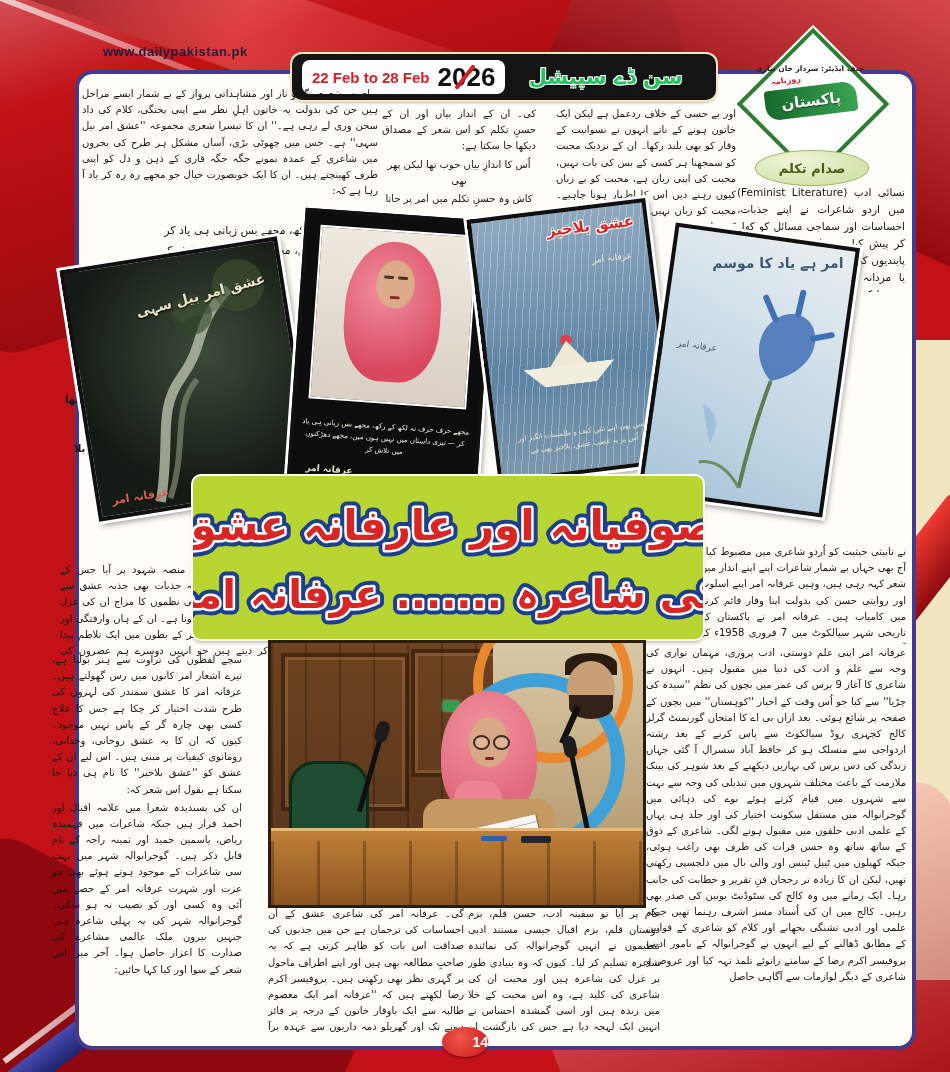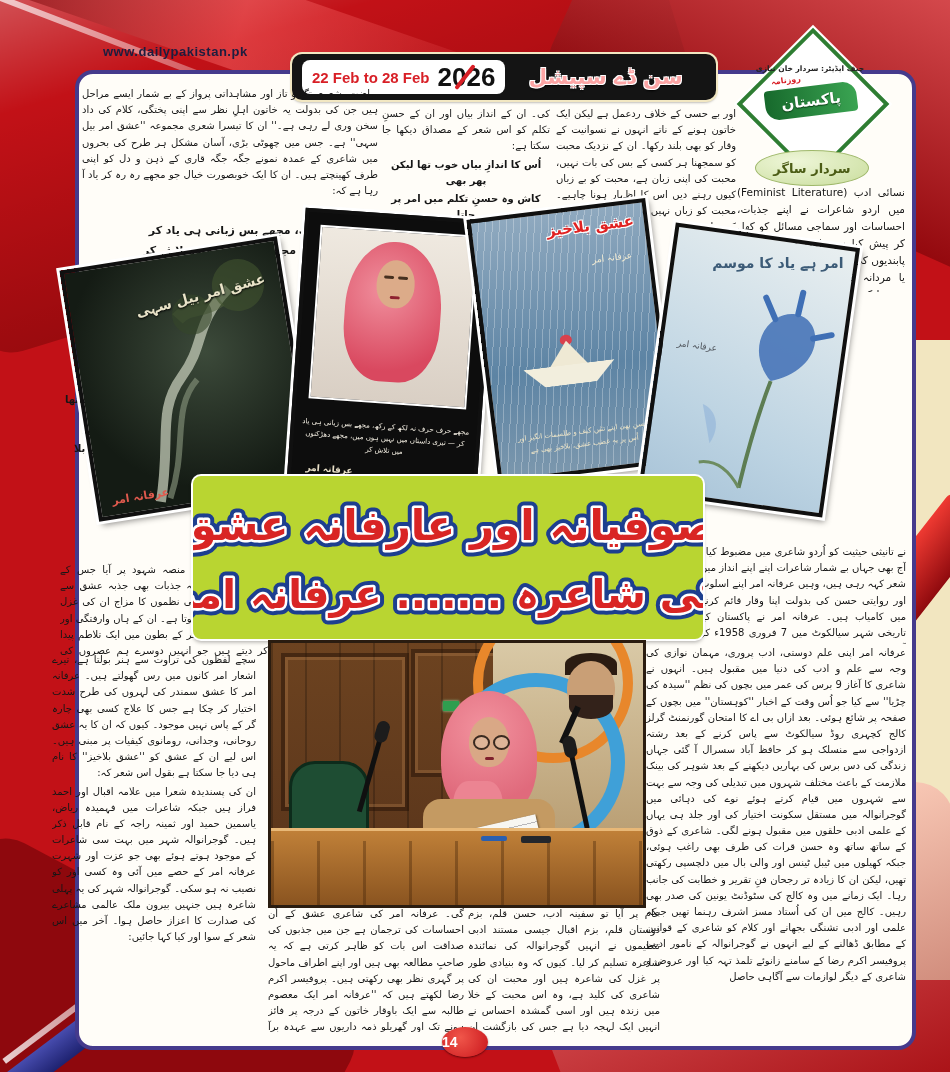--- a/index.html
+++ b/index.html
@@ -36,21 +36,21 @@
     border:4px solid #453a8c;border-radius:18px;}
 
   
   #site-url{left:103px;top:44px;font:bold 13px "Liberation Sans",sans-serif;color:#1d1d3f;letter-spacing:.5px;}
   #date-banner{left:292px;top:54px;width:424px;height:46px;background:#141414;border-radius:10px;
     box-shadow:0 0 0 2px #f2e7c2, 0 2px 3px rgba(0,0,0,.5);display:flex;align-items:center;padding:0 10px;box-sizing:border-box;}
   #date-pill{background:#fff;border-radius:8px;height:34px;display:flex;align-items:center;gap:8px;padding:0 10px;}
   #date-range{font:bold 15px "Liberation Sans",sans-serif;color:#d81f26;white-space:nowrap;}
   #date-year{font:bold 26px "Liberation Sans",sans-serif;color:#111;position:relative;line-height:1;}
   #year-slash{position:absolute;left:44%;top:-2px;width:4px;height:30px;background:#d81f26;transform:rotate(38deg);border-radius:2px;}
-  #banner-title{flex:1;text-align:center;direction:rtl;font-weight:bold;font-size:21px;color:#fca5a5;
+  #banner-title{flex:1;text-align:center;direction:rtl;font-weight:bold;font-size:21px;color:#22c55e;
     text-shadow:-1px -1px 0 #fff,1px -1px 0 #fff,-1px 1px 0 #fff,1px 1px 0 #fff,0 2px 2px #000;}
 
   
   #logo-wrap{left:735px;top:42px;width:150px;height:140px;}
   #logo-diamond{position:absolute;left:24px;top:8px;width:100px;height:100px;background:#fff;
     border:4px solid #2e7d32;transform:rotate(45deg);box-shadow:0 0 0 2px #fff;}
   #logo-editor{position:absolute;left:0;top:22px;width:150px;text-align:center;direction:rtl;
     font-size:7.5px;color:#222;font-weight:bold;}
   #logo-bar{position:absolute;left:30px;top:44px;width:92px;height:30px;transform:rotate(-7deg);
     background:linear-gradient(90deg,#17692c,#3aa452);border-radius:4px 14px 4px 14px;
@@ -59,22 +59,22 @@
   #logo-small{position:absolute;left:36px;top:34px;direction:rtl;color:#d81f26;font-size:8px;font-weight:bold;transform:rotate(-7deg);}
 
   
   #author-badge{left:755px;top:150px;width:112px;height:34px;border-radius:50%;
     background:radial-gradient(ellipse at 35% 30%,#eef6d8,#c9dd9c);border:1px solid #9fb86a;
     display:flex;align-items:center;justify-content:center;}
   #author-badge span{direction:rtl;font-weight:bold;font-size:13px;color:#4c5d16;}
 
   
   .urdu{direction:rtl;text-align:justify;font-size:10px;line-height:1.62;color:#161616;overflow:hidden;}
-  .urdu p{margin:0 0 2px 0;}
-  .verse{text-align:center;font-weight:bold;}
+  .urdu p{margin:0 14px 2px 0;}
+  .verse{text-align:center;font-weight:normal;}
 
   #col-top-left{left:82px;top:86px;width:296px;height:134px;}
   #col-top-mid{left:382px;top:106px;width:168px;height:126px;}
   #col-top-right{left:556px;top:106px;width:180px;height:118px;}
   #couplet-top{left:140px;top:222px;width:340px;height:58px;font-size:11px;}
   #sb-p1{left:737px;top:184px;width:168px;height:108px;font-size:10.5px;}
   #ls-narrow{left:63px;top:392px;width:58px;height:212px;text-align:right;font-weight:bold;}
   #ls-wide{left:60px;top:562px;width:208px;height:98px;}
   #sb-narrow{left:742px;top:420px;width:76px;height:126px;font-weight:bold;}
   #sb-p2{left:700px;top:544px;width:206px;height:100px;}
@@ -158,21 +158,21 @@
   #speaker .paper{position:absolute;left:46px;top:132px;width:82px;height:42px;background:#f7f6f2;transform:rotate(-13deg);
     background-image:repeating-linear-gradient(180deg,transparent 0 7px,rgba(120,120,130,.5) 7px 8px);box-shadow:1px 1px 2px rgba(0,0,0,.4);}
   #speaker .hand{position:absolute;width:16px;height:12px;background:#d9a886;border-radius:50%;}
   #speaker .hand.l{left:38px;top:150px;}
   #speaker .hand.r{left:122px;top:140px;}
   #desk-pen{position:absolute;left:210px;bottom:64px;width:26px;height:5px;background:#2a5fb0;border-radius:2px;}
   #desk-phone{position:absolute;left:250px;bottom:62px;width:30px;height:7px;background:#23262c;border-radius:2px;}
 
   
   #page-num{left:442px;top:1027px;width:46px;height:30px;background:radial-gradient(circle at 40% 35%,#f0564a,#c9151b);
-    border-radius:50%;display:flex;align-items:center;justify-content:flex-start;box-shadow:0 1px 2px rgba(0,0,0,.5);}
+    border-radius:50%;display:flex;align-items:center;justify-content:flex-end;box-shadow:0 1px 2px rgba(0,0,0,.5);}
   #page-num span{color:#fff;font:bold 14px "Liberation Sans",sans-serif;}
 </style>
 </head>
 <body>
 
 <div class="deco" id="deco-tl1"></div>
 <div class="deco" id="deco-tl2"></div>
 <div class="deco" id="deco-tl3"></div>
 <div class="deco" id="deco-tr"></div>
 <div class="deco" id="deco-right-cream"></div>
@@ -197,21 +197,21 @@
 <div class="abs" id="logo-wrap">
   <div id="logo-diamond"></div>
   <div id="logo-editor">چیف ایڈیٹر: سردار خان نیازی</div>
   <div id="logo-small">روزنامہ</div>
   <div id="logo-bar">
     <span id="logo-title">پاکستان</span>
   </div>
 </div>
 
 <div class="abs" id="author-badge">
-  <span>سردار ساگر</span>
+  <span>صدام تکلم</span>
 </div>
 
 <div class="abs urdu" id="col-top-left">ریاضت، شعری تگ و تاز اور مشاہداتی پرواز کے بے شمار ایسے مراحل ہیں جن کی بدولت یہ خاتون اہلِ نظر سے اپنی پختگی، کلام کی داد سخن وری لے رہی ہے۔'' ان کا تیسرا شعری مجموعہ ''عشق امر بیل سہی'' ہے۔ جس میں چھوٹی بڑی، آسان مشکل ہر طرح کی بحروں میں شاعری کے عمدہ نمونے جگہ جگہ قاری کے ذہن و دل کو اپنی طرف کھینچتے ہیں۔ ان کا ایک خوبصورت خیال جو مجھے رہ رہ کر یاد آ رہا ہے کہ:</div>
 <div class="abs urdu" id="col-top-mid">
   <p>کی۔ ان کے انداز بیاں اور ان کے حسنِ تکلم کو اس شعر کے مصداق دیکھا جا سکتا ہے:</p>
   <p class="verse">اُس کا اندازِ بیاں خوب تھا لیکن پھر بھی</p>
   <p class="verse">کاش وہ حسنِ تکلم میں امر پر جاتا</p>
 
 </div>
 <div class="abs urdu" id="col-top-right">اور بے حسی کے خلاف ردعمل ہے لیکن ایک خاتون ہونے کے ناتے انہوں نے نسوانیت کے وقار کو بھی بلند رکھا۔ ان کے نزدیک محبت کو سمجھنا ہر کسی کے بس کی بات نہیں، محبت کی اپنی زبان ہے، محبت کو بے زباں کیوں رہنے دیں اس کا اظہار ہونا چاہیے۔ محبت کو زباں نہیں ملے گی تو ہمارے دل کے نہاں خانوں میں دفن ہو کر رہ جائے</div>

